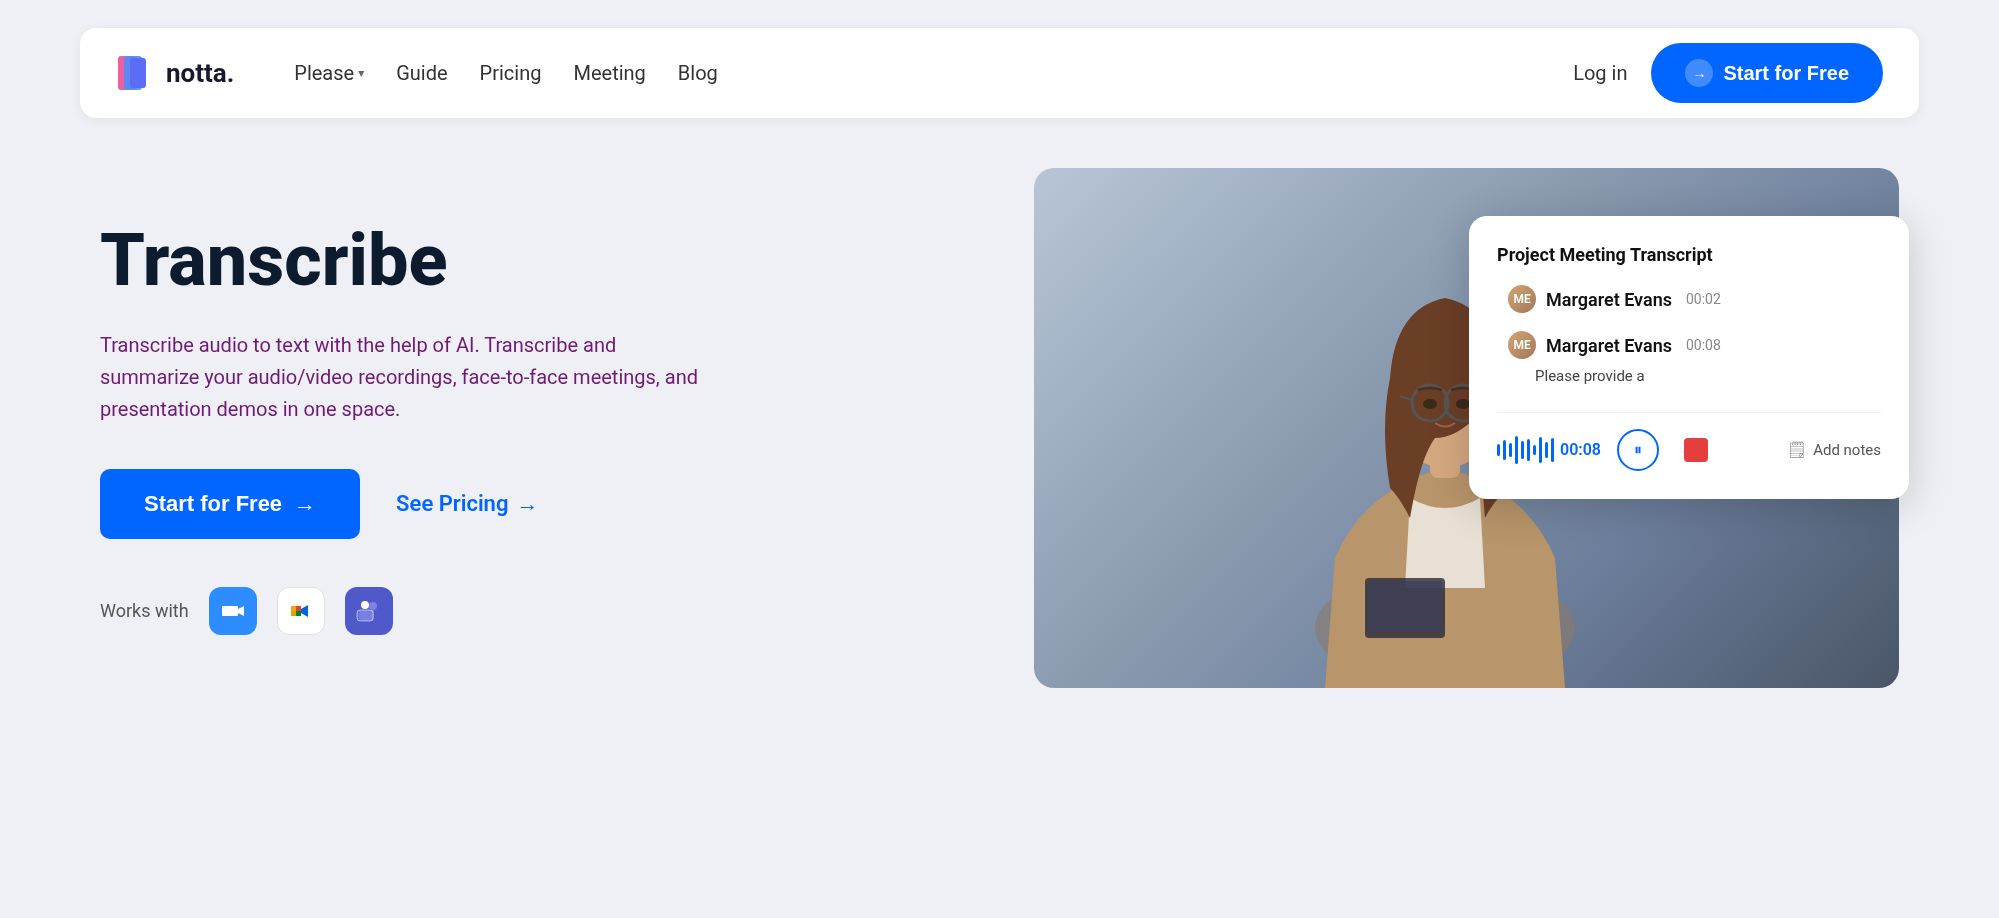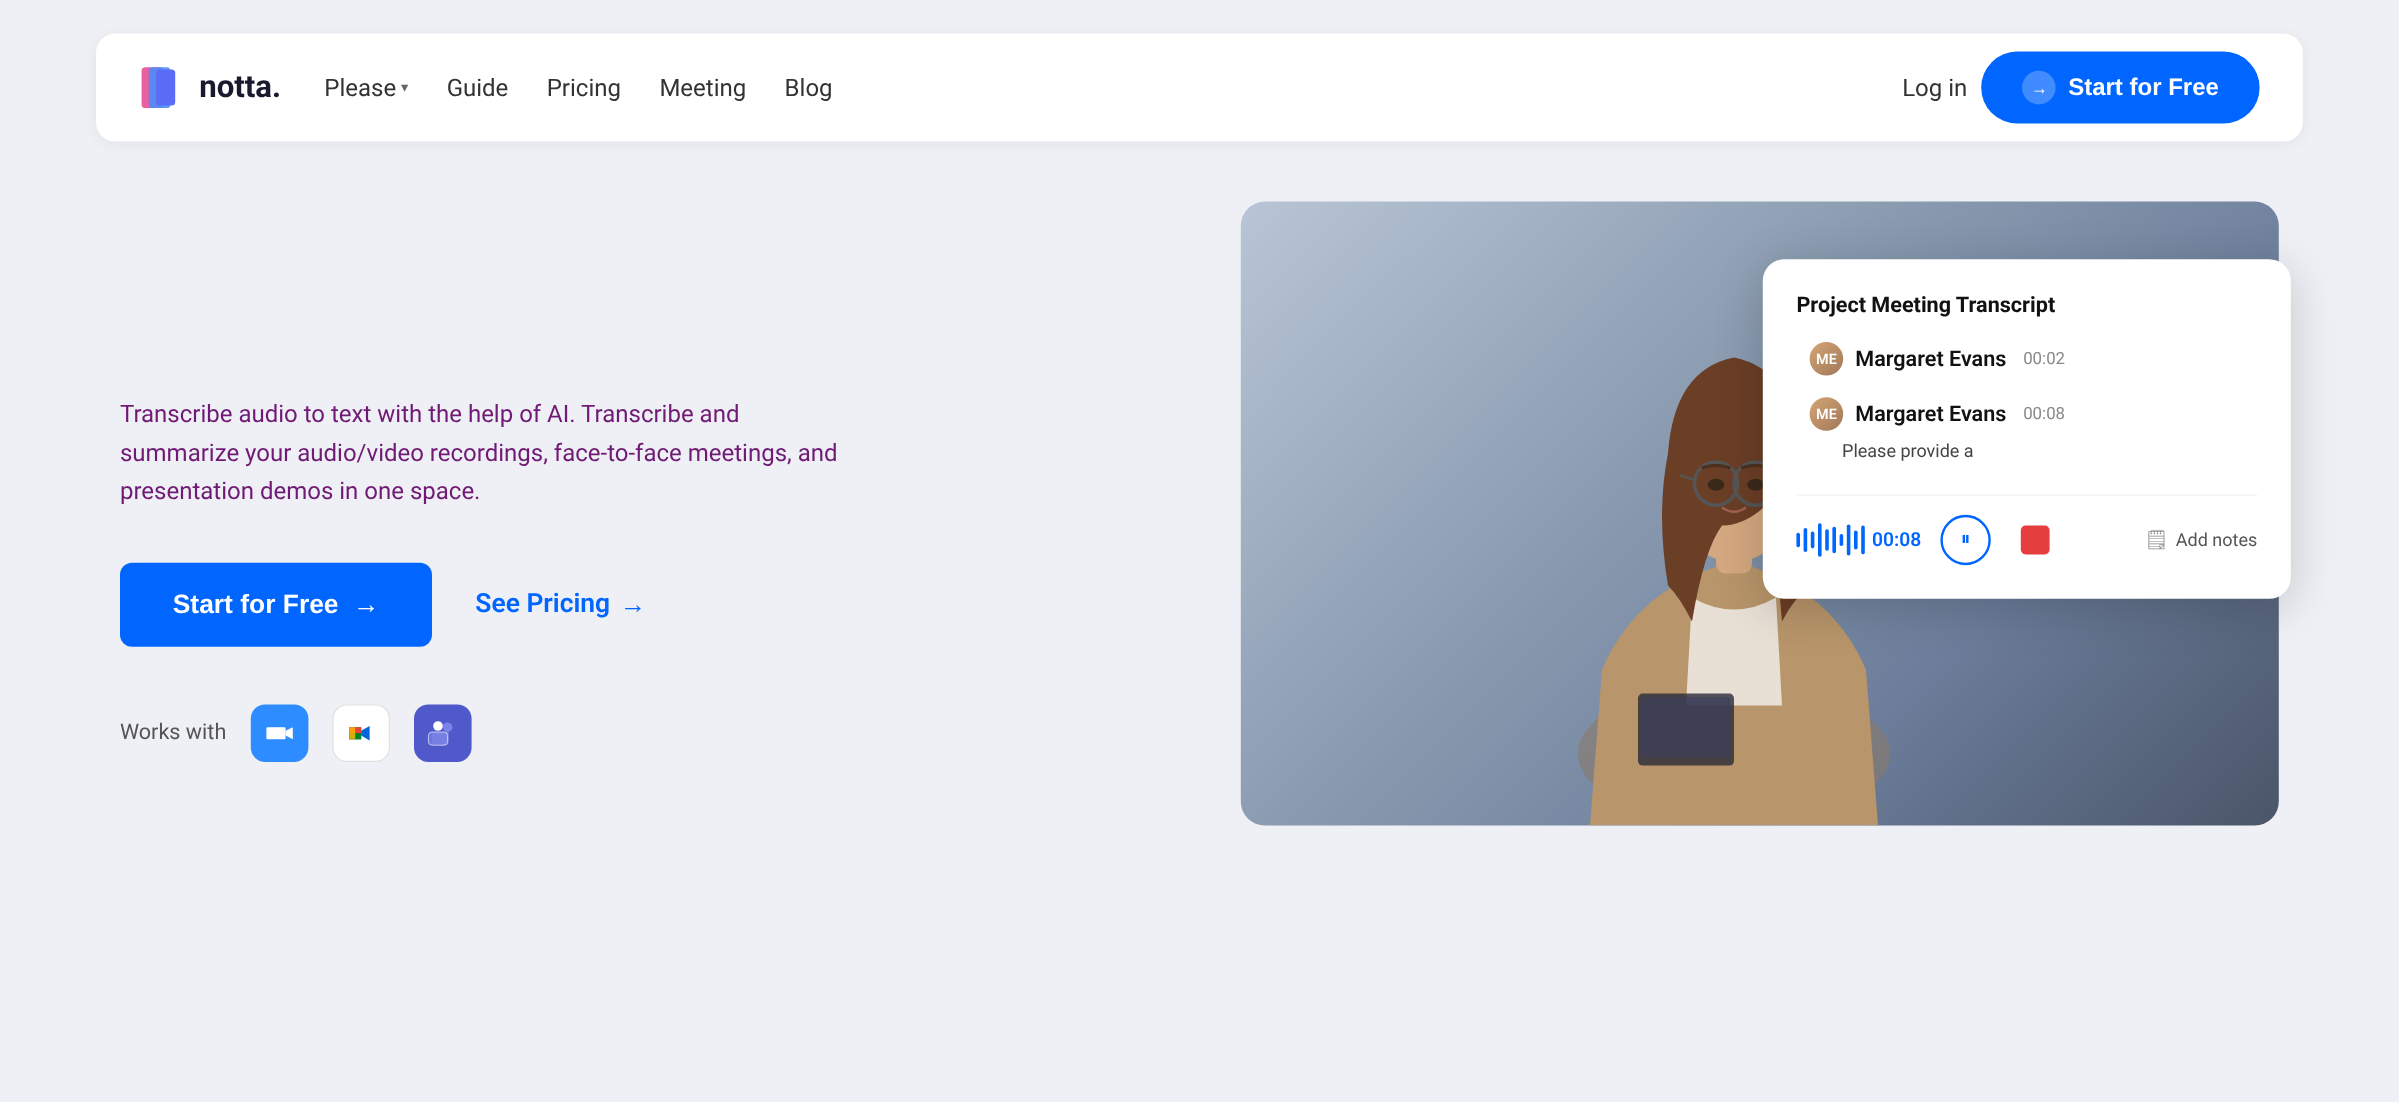--- a/index.html
+++ b/index.html
@@ -22,21 +22,21 @@
       padding: 0 36px;
       height: 90px;
       display: flex;
       align-items: center;
       justify-content: space-between;
       box-shadow: 0 2px 12px rgba(0,0,0,0.06);
     }
     .nav-left {
       display: flex;
       align-items: center;
-      gap: 36px;
+      gap: 60px;
       justify-content: flex-end;
     }
     .logo {
       display: flex;
       align-items: center;
       gap: 8px;
       text-decoration: none;
     }
     .logo-icon {
       width: 42px;
@@ -61,21 +61,21 @@
       gap: 4px;
       cursor: pointer;
     }
     .chevron {
       font-size: 12px;
       color: #666;
     }
     .nav-right {
       display: flex;
       align-items: center;
-      gap: 12px;
+      gap: 24px;
     }
     .login-link {
       font-size: 20px;
       color: #333;
       text-decoration: none;
       cursor: pointer;
     }
     .btn-start-nav {
       background: #0066ff;
       color: #fff;
@@ -363,21 +363,21 @@
     <button class="btn-start-nav">
       <span class="arrow-icon">→</span>
       <span>Start for Free</span>
     </button>
   </div>
 </nav>
 
 <section class="hero">
   <div class="hero-left">
     <h1 class="hero-title">
-      <br>
+      <span>Transcribe</span><br>
     </h1>
     <p class="hero-desc">Transcribe audio to text with the help of AI. Transcribe and summarize your audio/video recordings, face-to-face meetings, and presentation demos in one space.</p>
     <div class="hero-cta">
       <button class="btn-start-hero">
         <span>Start for Free</span>
         <span>→</span>
       </button>
       <a class="btn-see-pricing" href="#">
         <span>See Pricing</span>
         <span>→</span>

